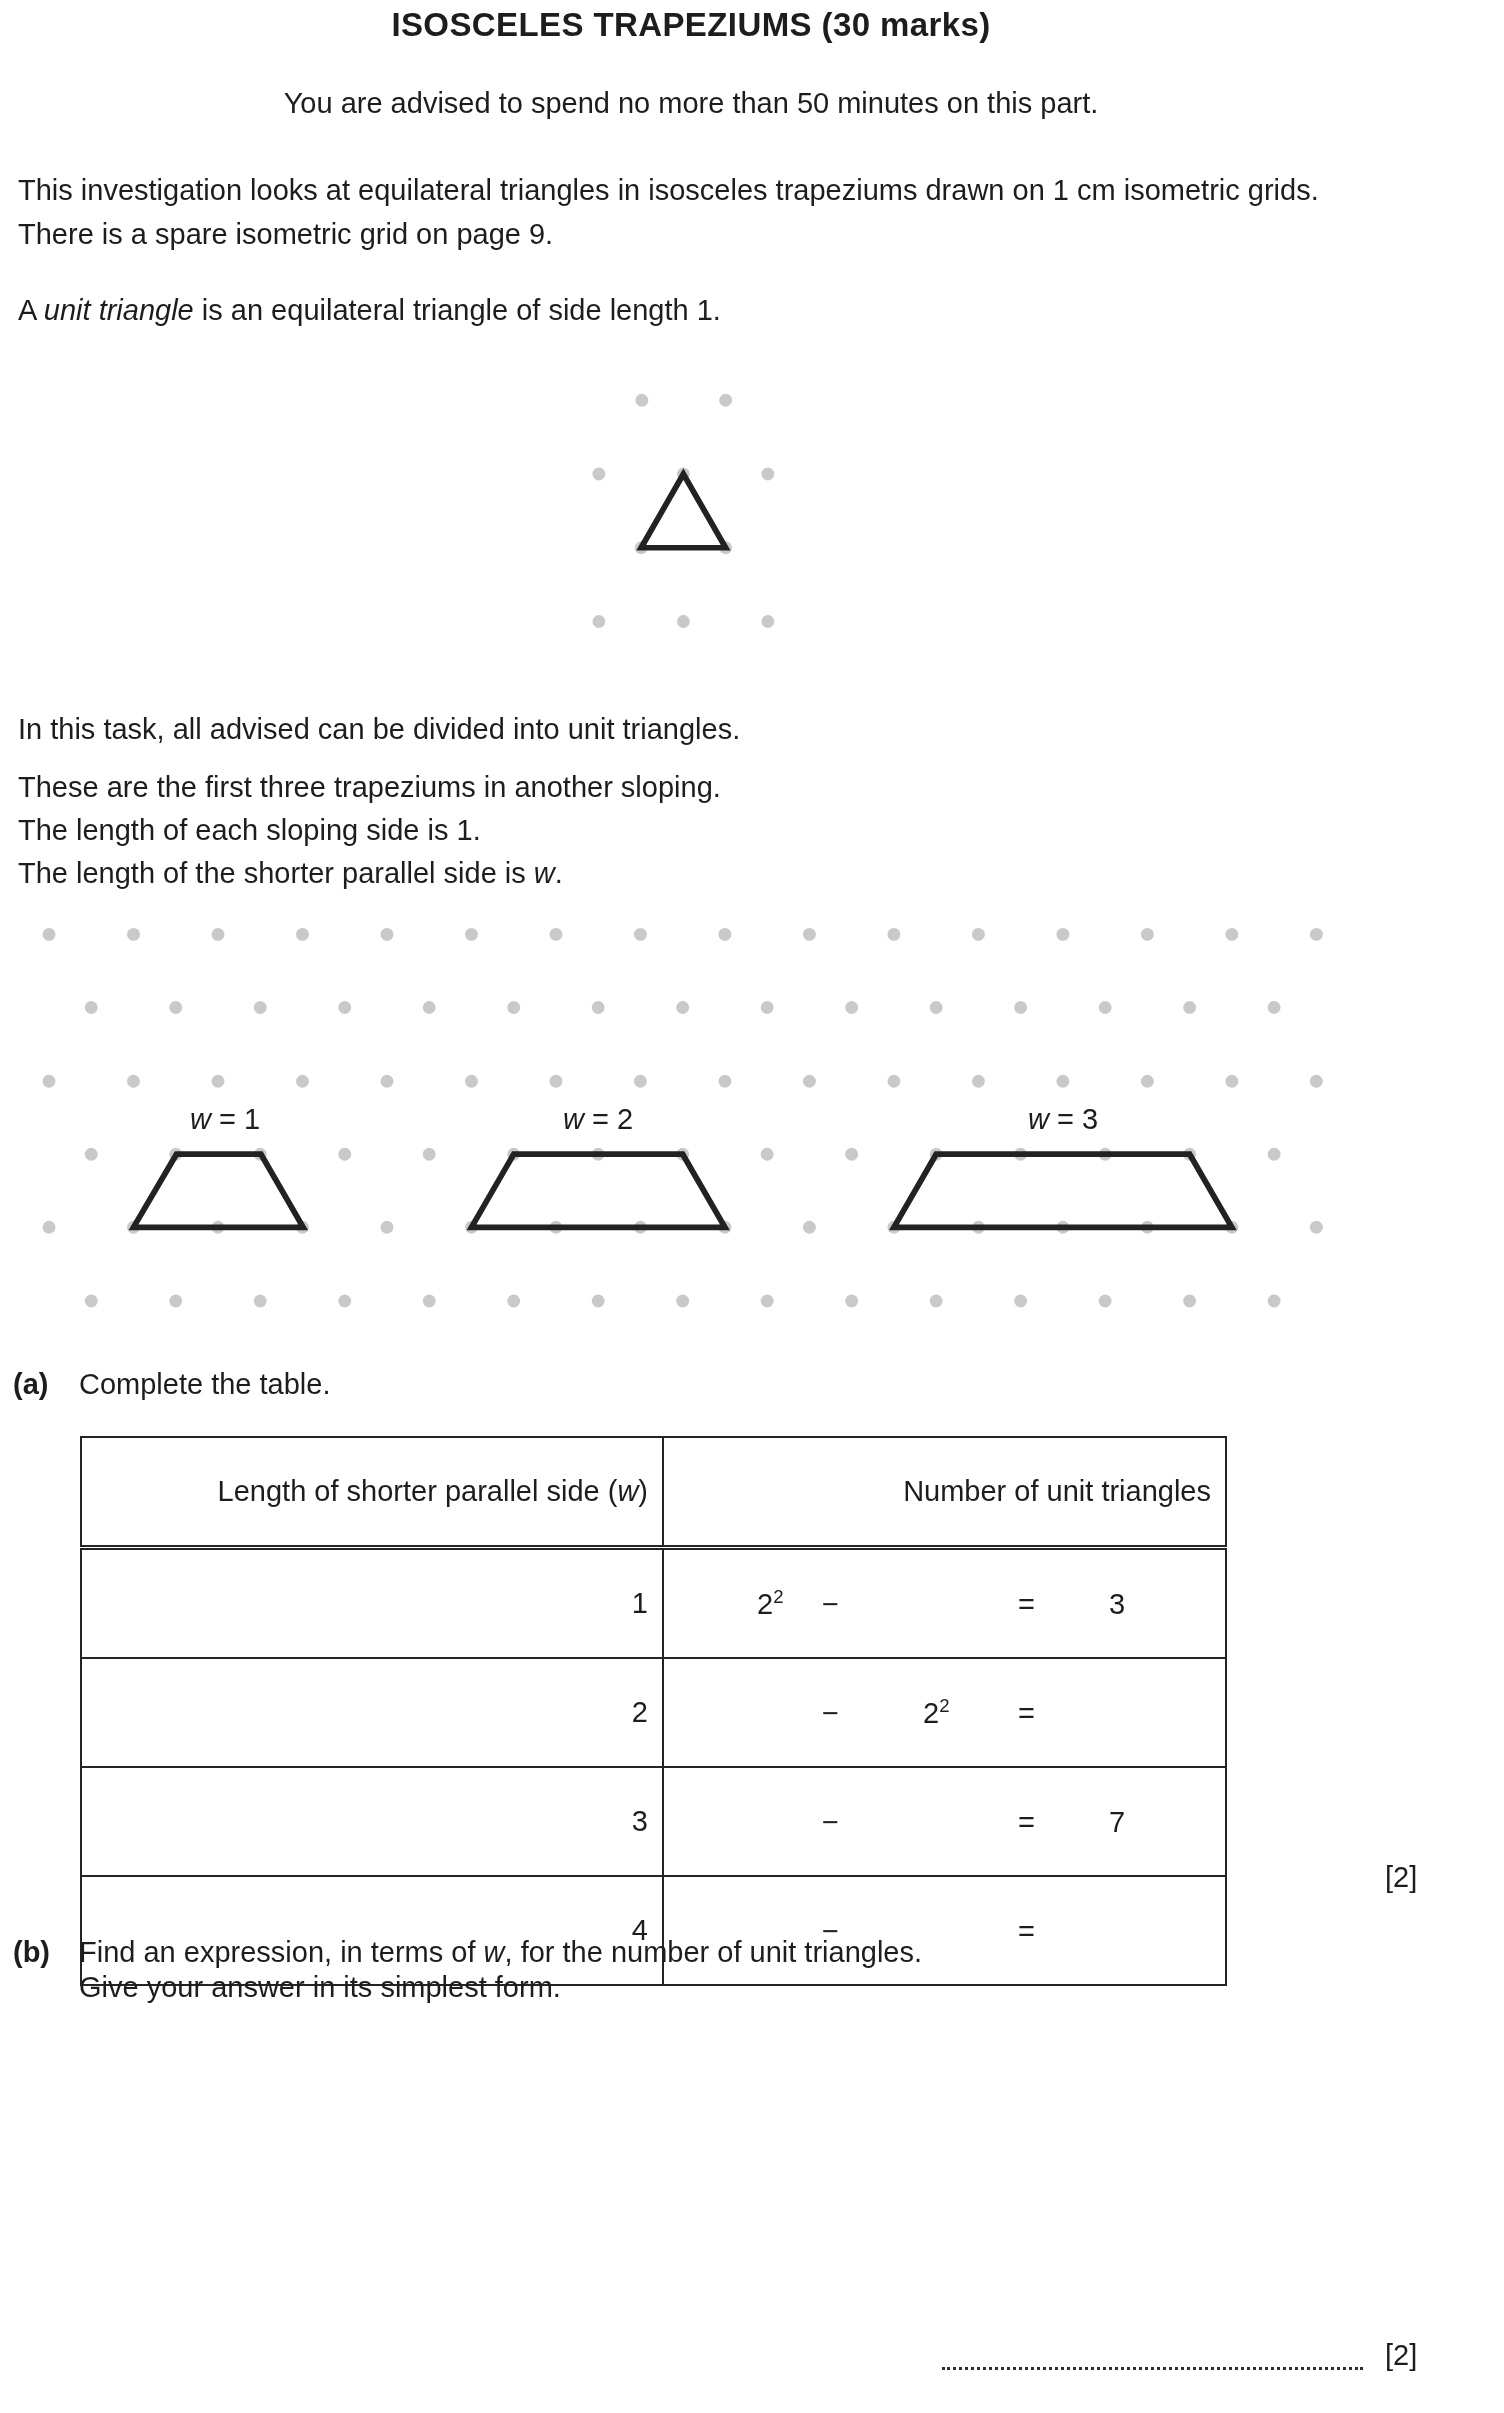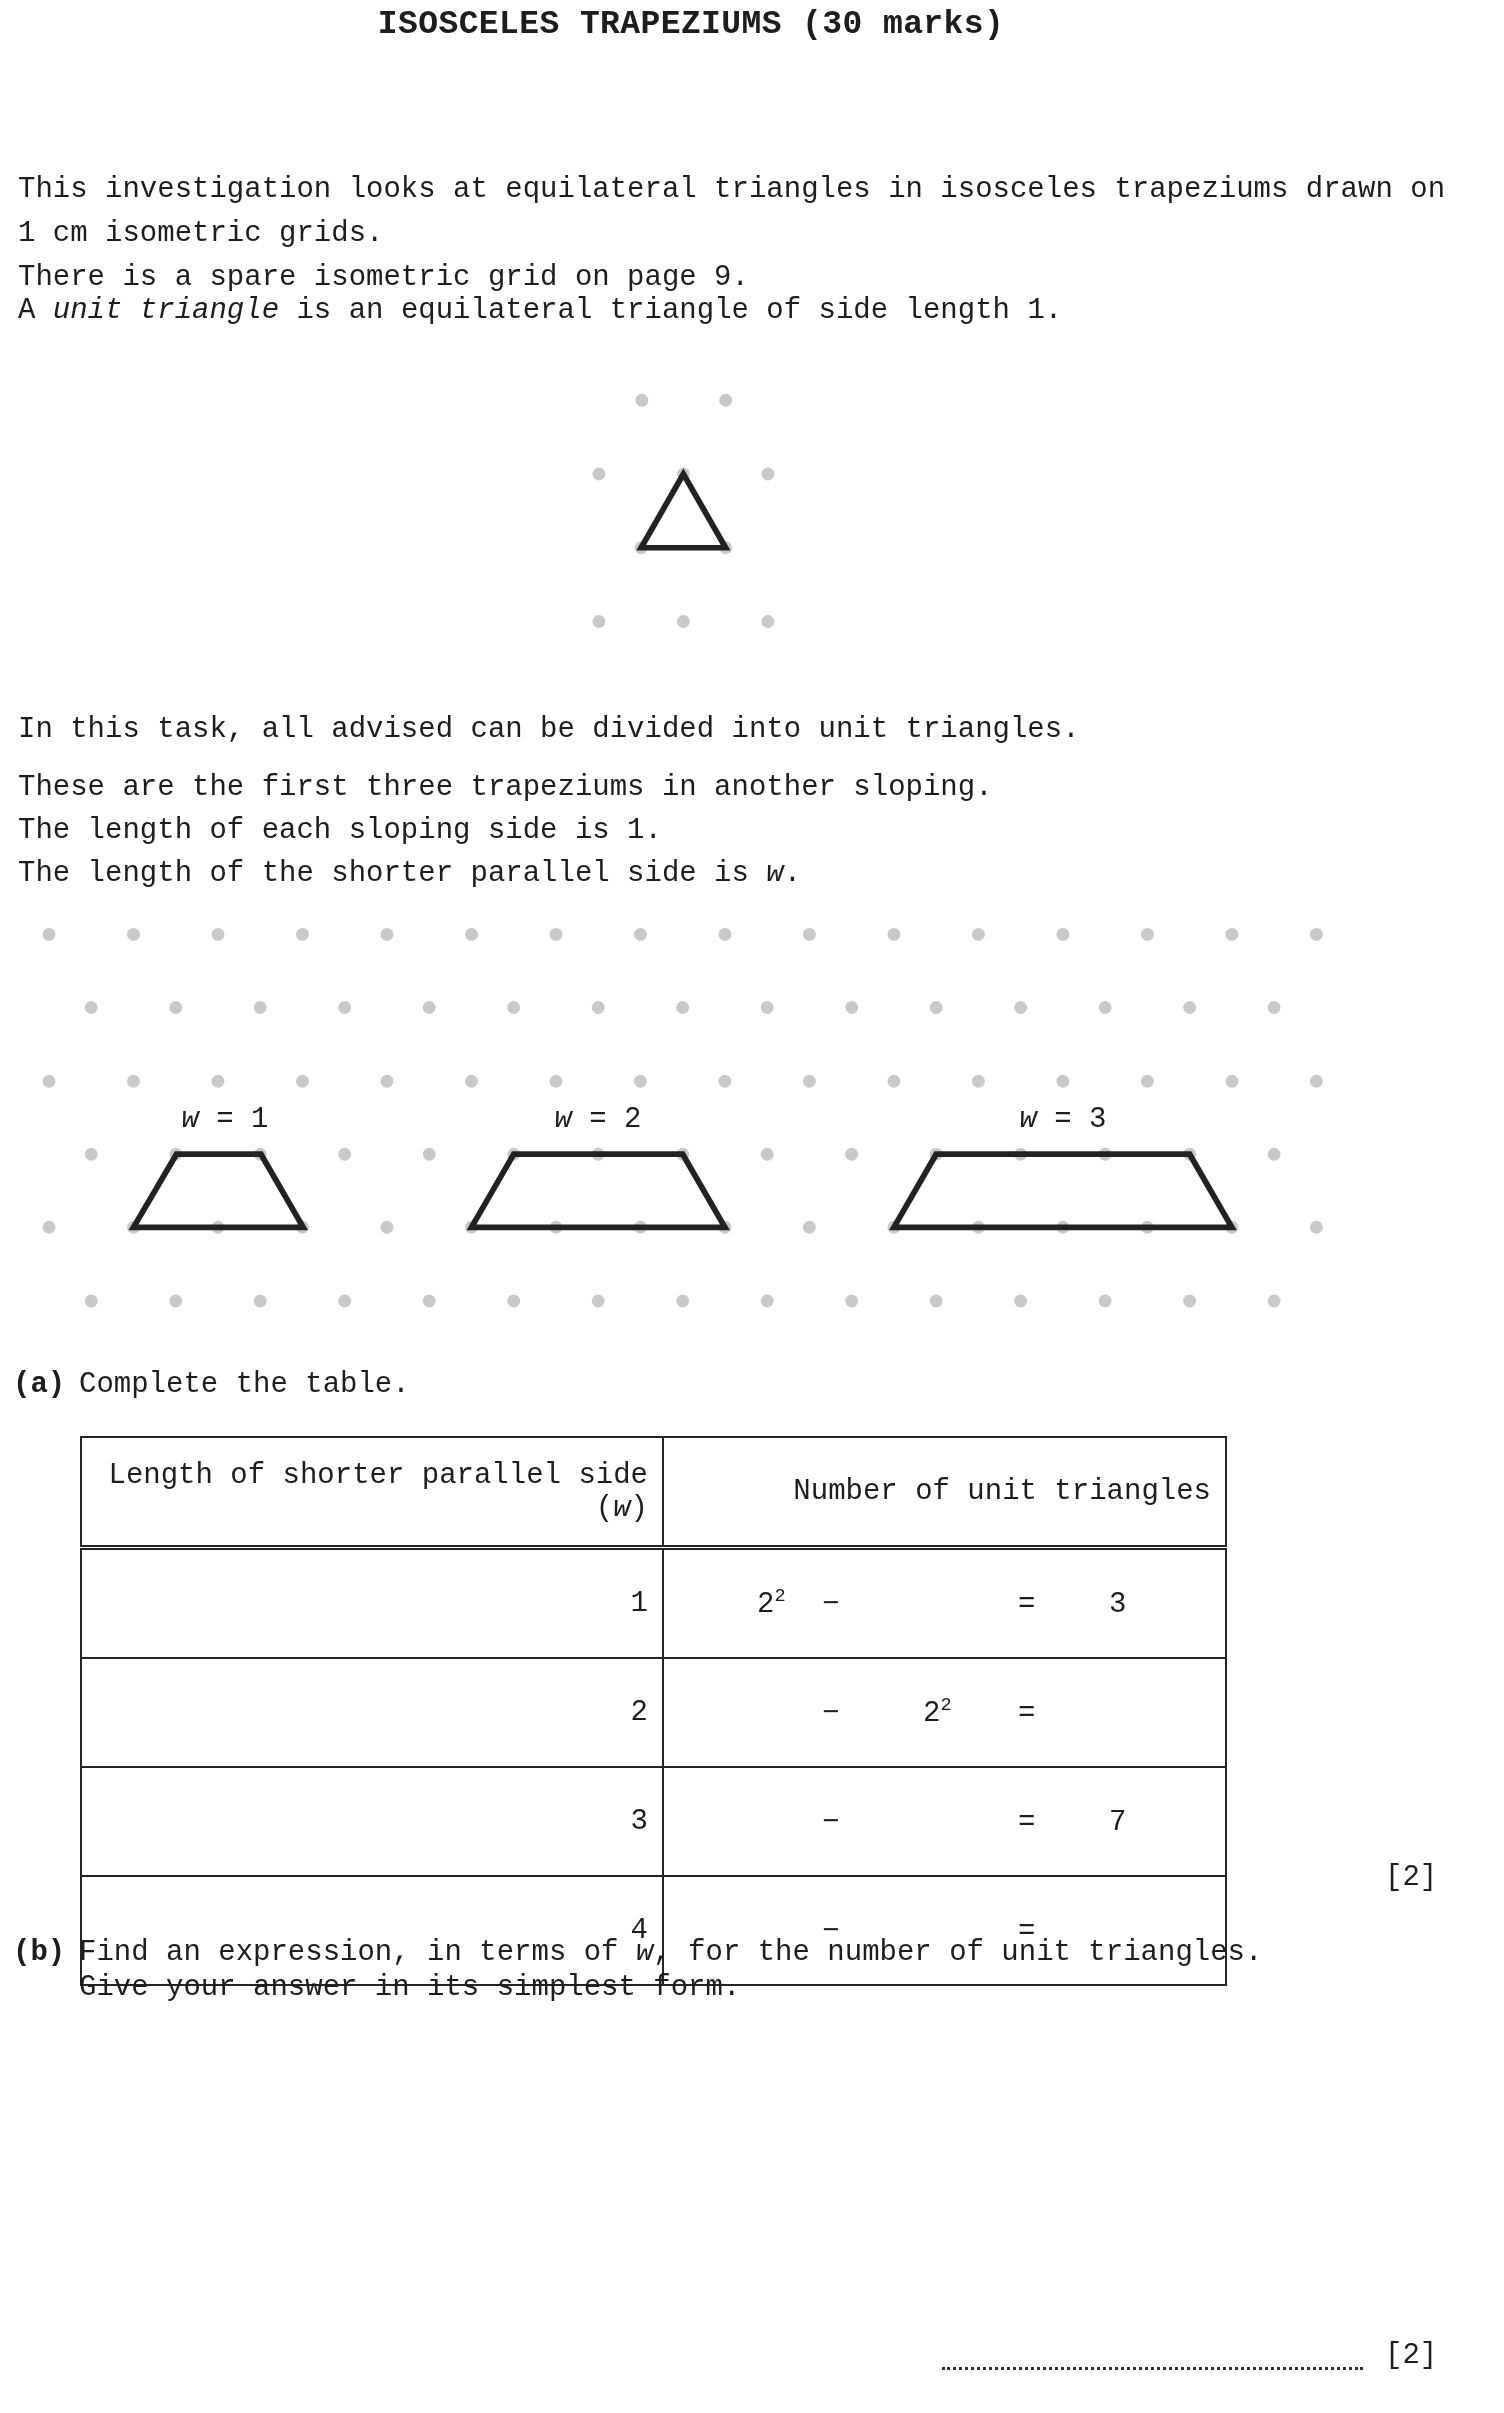--- a/index.html
+++ b/index.html
@@ -1,20 +1,20 @@
 <!DOCTYPE html>
 <html style="font-size:11.5px"><head>
 <meta charset="utf-8">
 <style>
   html,body{margin:0;padding:0;background:#fff;}
   #page{
     position:relative;
     width:1505px;height:2413px;
     background:#ffffff;
-    font-family:Liberation Mono, monospace;
+    font-family:Liberation Sans, sans-serif;
     color:#1d1d1d;
     overflow:hidden;
   }
   .abs{position:absolute;}
   .center-line{position:absolute;left:0;width:1382px;text-align:center;}
   .title{font-size:33px;font-weight:bold;letter-spacing:0.4px;}
   .body-text{font-size:29px;}
   .ital{font-style:italic;}
   .bold{font-weight:bold;}
   .intro-block{line-height:44px;}
@@ -162,20 +162,21 @@
       <circle cx="1543" cy="1817" r="9" fill="#c9c9c9"></circle>
       <circle cx="1661" cy="1817" r="9" fill="#c9c9c9"></circle>
       <circle cx="1779" cy="1817" r="9" fill="#c9c9c9"></circle>
       <polygon points="246,1612 364,1612 423,1714 186,1714" fill="none" stroke="#222222" stroke-width="8" stroke-linejoin="miter"></polygon>
       <polygon points="717,1612 953,1612 1012,1714 658,1714" fill="none" stroke="#222222" stroke-width="8" stroke-linejoin="miter"></polygon>
       <polygon points="1307,1612 1661,1612 1720,1714 1248,1714" fill="none" stroke="#222222" stroke-width="8" stroke-linejoin="miter"></polygon>
     </svg>
 
   <div class="center-line title" style="top:6.4px;">ISOSCELES TRAPEZIUMS (30 marks)</div>
 
+  <div class="center-line body-text" style="top:87px;">You are advised to spend no more than 50 minutes on this part.</div>
 
   <div class="abs body-text intro-block" style="left:18px;top:168px;width:1461px;">
     <div>This investigation looks at equilateral triangles in isosceles trapeziums drawn on 1 cm isometric grids.</div>
     <div>There is a spare isometric grid on page 9.</div>
   </div>
 
   <div class="abs body-text" style="left:18px;top:294px;"><span>A </span><span class="ital">unit triangle</span><span> is an equilateral triangle of side length 1.</span></div>
 
   <div class="abs body-text" style="left:18px;top:713px;">In this task, all advised can be divided into unit triangles.</div>
 

